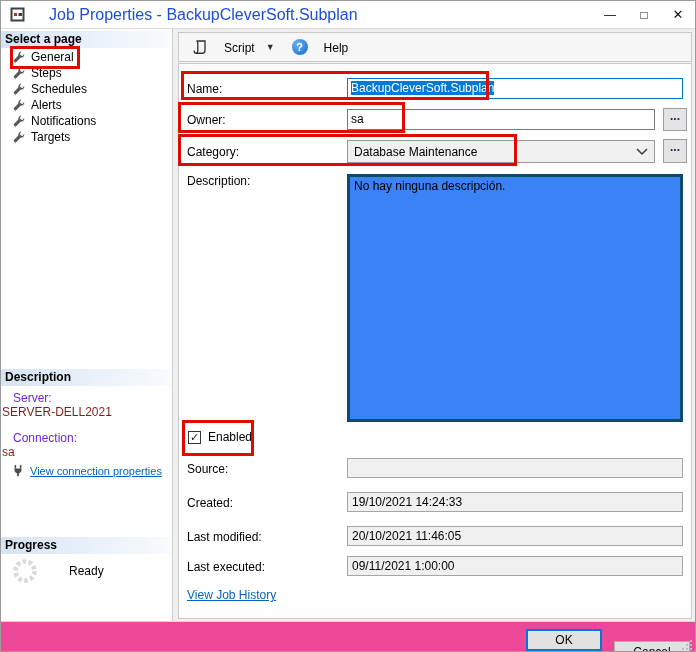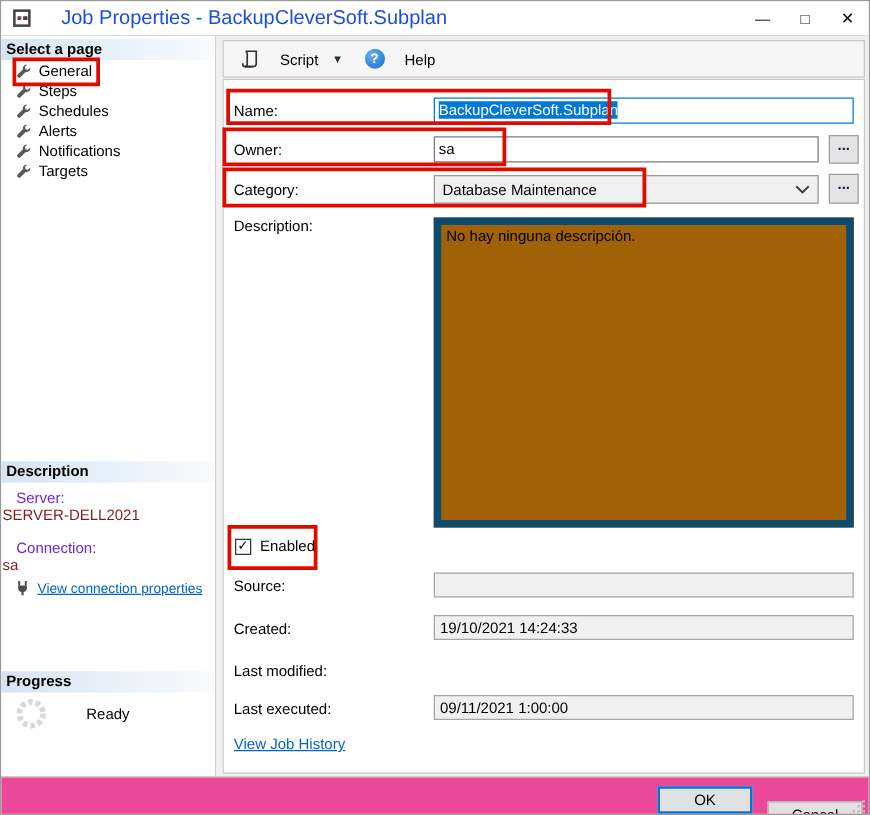--- a/index.html
+++ b/index.html
@@ -61,22 +61,22 @@
   #name-field{left:168px;top:14px;width:336px;border:1px solid var(--selection-blue);}
   #name-field .sel{background:var(--selection-blue);color:#fff;}
   #owner-field{left:168px;top:45px;width:308px;}
   #category-combo{position:absolute;left:168px;top:76px;width:308px;height:23px;
                   background:#f0f0f0;border:1px solid #999;display:flex;align-items:center;
                   padding:0 6px;cursor:default;}
   #category-combo .chev{margin-left:auto;}
   .browse-btn{position:absolute;width:24px;height:23px;background:#e4e4e4;
               border:1px solid #9e9e9e;text-align:center;line-height:14px;
               font-weight:bold;color:#1b1b46;cursor:default;}
-  #desc-box{position:absolute;left:168px;top:110px;width:336px;height:248px;background:#a16207;
-            border:6px solid #0c4a6e;padding:2px 4px;overflow:hidden;}
+  #desc-box{position:absolute;left:168px;top:110px;width:336px;height:248px;background:#3b82f6;
+            border:3px solid #0c4a6e;padding:2px 4px;overflow:hidden;}
   #enabled-row{position:absolute;left:9px;top:366px;display:flex;align-items:center;gap:7px;}
   #enabled-checkbox{width:13px;height:13px;background:#fff;border:1px solid #333;
                     display:flex;align-items:center;justify-content:center;
                     font-size:11px;line-height:11px;color:#111;cursor:default;}
   #job-history-link{position:absolute;left:8px;top:524px;}
 
   
   .red-box{position:absolute;border:3px solid var(--annotation-red);pointer-events:none;z-index:9;}
   #red-general{left:9px;top:45px;width:70px;height:23px;}
   #red-name{left:180px;top:70px;width:308px;height:29px;}
@@ -218,20 +218,21 @@
         <span>Enabled</span>
       </div>
 
       <span class="f-label" style="top:398px;">Source:</span>
       <div class="ro" style="left:168px;top:394px;width:336px;"></div>
 
       <span class="f-label" style="top:432px;text-align:right;">Created:</span>
       <div class="ro" style="left:168px;top:428px;width:336px;">19/10/2021 14:24:33</div>
 
       <span class="f-label" style="top:466px;">Last modified:</span>
+      <div class="ro" style="left:168px;top:462px;width:336px;">20/10/2021 11:46:05</div>
 
       <span class="f-label" style="top:496px;">Last executed:</span>
       <div class="ro" style="left:168px;top:492px;width:336px;">09/11/2021 1:00:00</div>
 
       <a class="link" id="job-history-link">View Job History</a>
     </div>
   </div>
 
   <div class="red-box" id="red-general"></div>
   <div class="red-box" id="red-name"></div>

